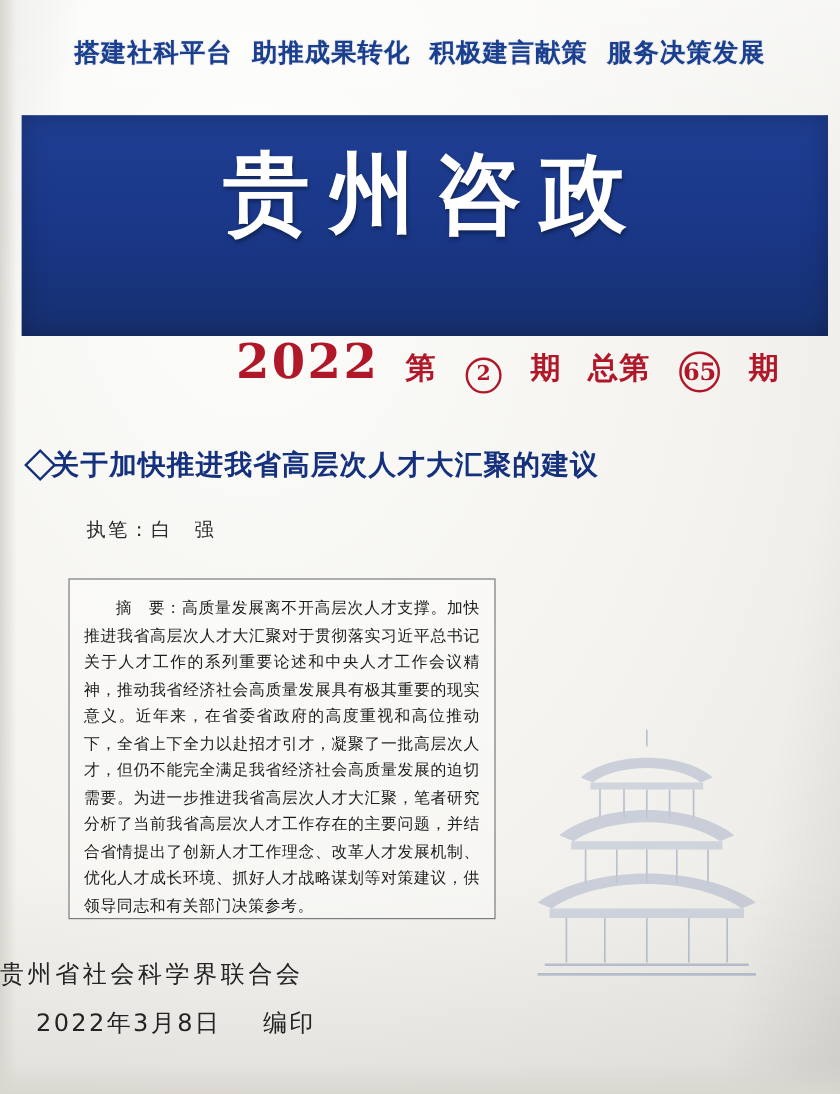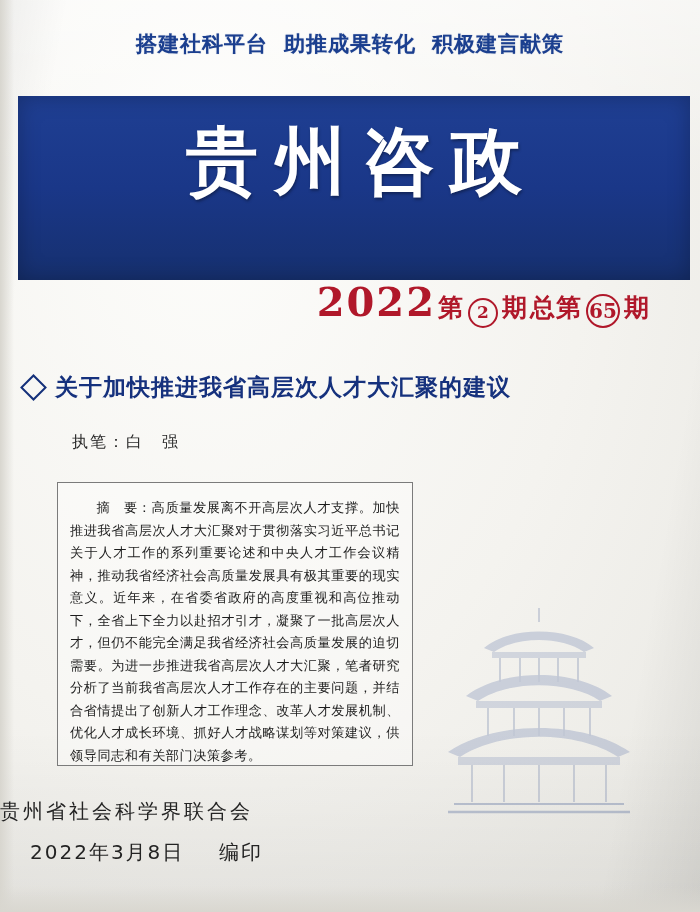--- a/index.html
+++ b/index.html
@@ -84,21 +84,21 @@
     padding-left: 16px;
   }
 
   
   .issue-line {
     position: absolute;
     right: 50px;
     top: 282px;
     display: flex;
     align-items: baseline;
-    gap: 2px;
+    gap: 22px;
     color: #b0182a;
     font-family: "DejaVu Serif", serif;
     font-weight: bold;
   }
   .issue-year {
     font-size: 40px;
     letter-spacing: 2px;
     line-height: 1;
   }
   .issue-text {
@@ -126,21 +126,20 @@
     font-size: 20px;
   }
 
   
   .article-title-row {
     position: absolute;
     left: 24px;
     top: 372px;
     display: flex;
     align-items: center;
-    gap: 12px;
   }
   .diamond-icon {
     width: 15px;
     height: 15px;
     border: 2px solid #14307a;
     transform: rotate(45deg);
   }
   .article-title {
     font-family: "DejaVu Sans", sans-serif;
     font-weight: bold;
@@ -219,20 +218,21 @@
 <div class="page">
 
   <div class="paper-shade"></div>
   <div class="edge-left"></div>
   <div class="edge-bottom"></div>
 
   <div class="slogan">
     <span>搭建社科平台</span>
     <span>助推成果转化</span>
     <span>积极建言献策</span>
+    <span>服务决策发展</span>
   </div>
 
   <div class="banner">
     <div class="banner-title">贵州咨政</div>
   </div>
 
   <div class="issue-line">
     <span class="issue-year">2022</span>
     <span class="issue-text">第</span>
     <span class="circle-num">2</span>

